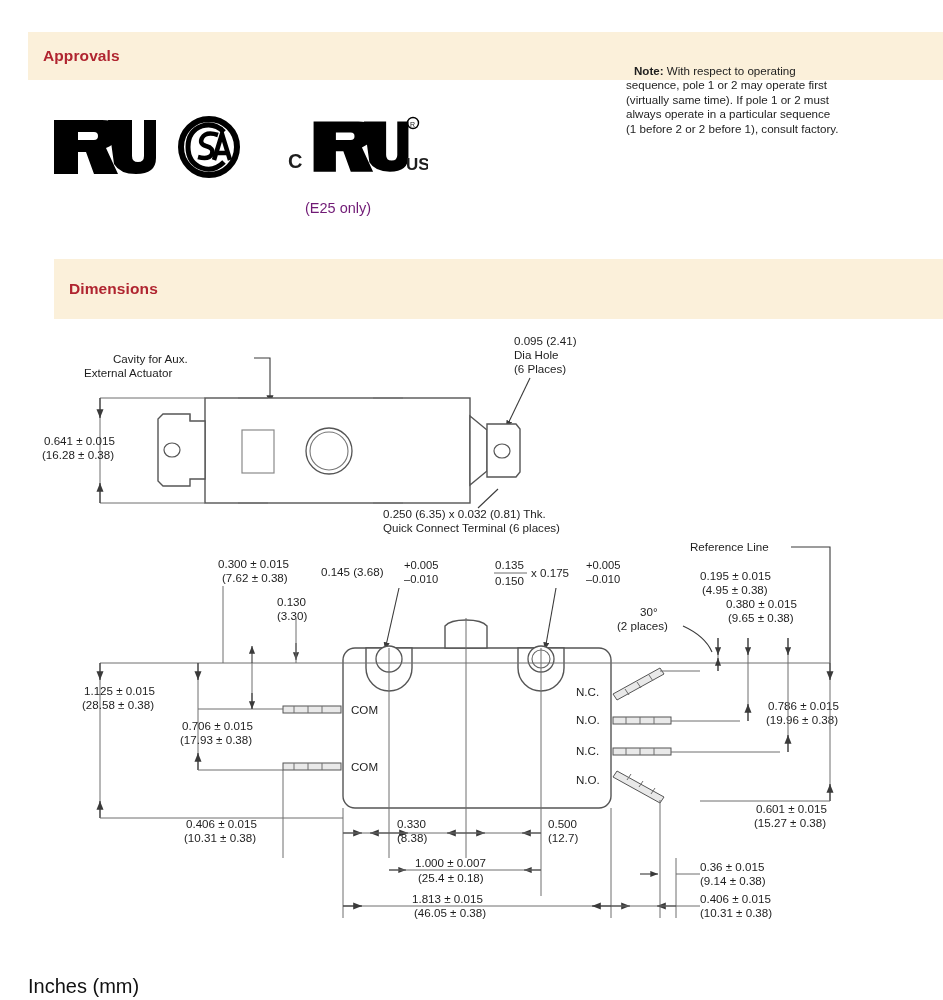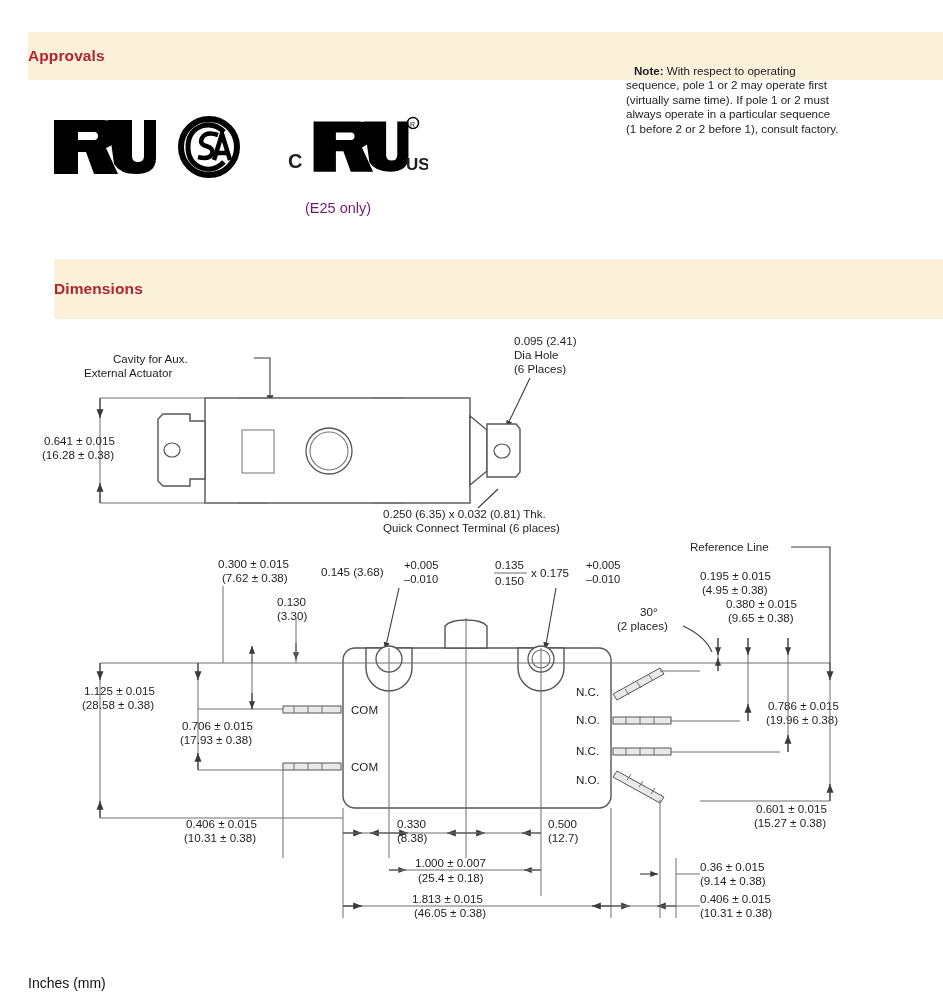--- a/index.html
+++ b/index.html
@@ -18,20 +18,21 @@
     position: absolute;
     left: 28px; right: 0;
     background: #fbf0da;
     display: flex;
     align-items: center;
   }
   .section-band .band-title {
     font-size: 15.5px;
     font-weight: bold;
     color: #b02530;
+    padding-left: 15px;
     letter-spacing: .1px;
   }
   #band-approvals { top: 32px; height: 48px; }
   #band-dimensions { top: 259px; height: 60px; margin-left: 26px; }
 
   
   .logo-row { position: absolute; left: 0; top: 100px; width: 520px; height: 130px; }
   .logo { position: absolute; }
 
   .caption-e25 {
@@ -51,21 +52,21 @@
     width: 215px;
     font-size: 11.6px;
     line-height: 14.4px;
     color: #1d1d1d;
   }
   .note-block b { font-weight: bold; margin-left: 8px; }
 
   .footer-units {
     position: absolute;
     left: 28px; top: 975px;
-    font-size: 14px;
+    font-size: 20px;
     color: #111;
   }
 
   
   text { font-family: "Liberation Sans", sans-serif; fill: #1d1d1d; }
   .dim { font-size: 11.6px; }
   .dim-s { font-size: 11.2px; }
   .lbl { font-size: 11.6px; }
   line, path, rect, circle, polyline, polygon { shape-rendering: geometricPrecision; }
   .ln { stroke: #6e6e6e; stroke-width: 1; fill: none; }

